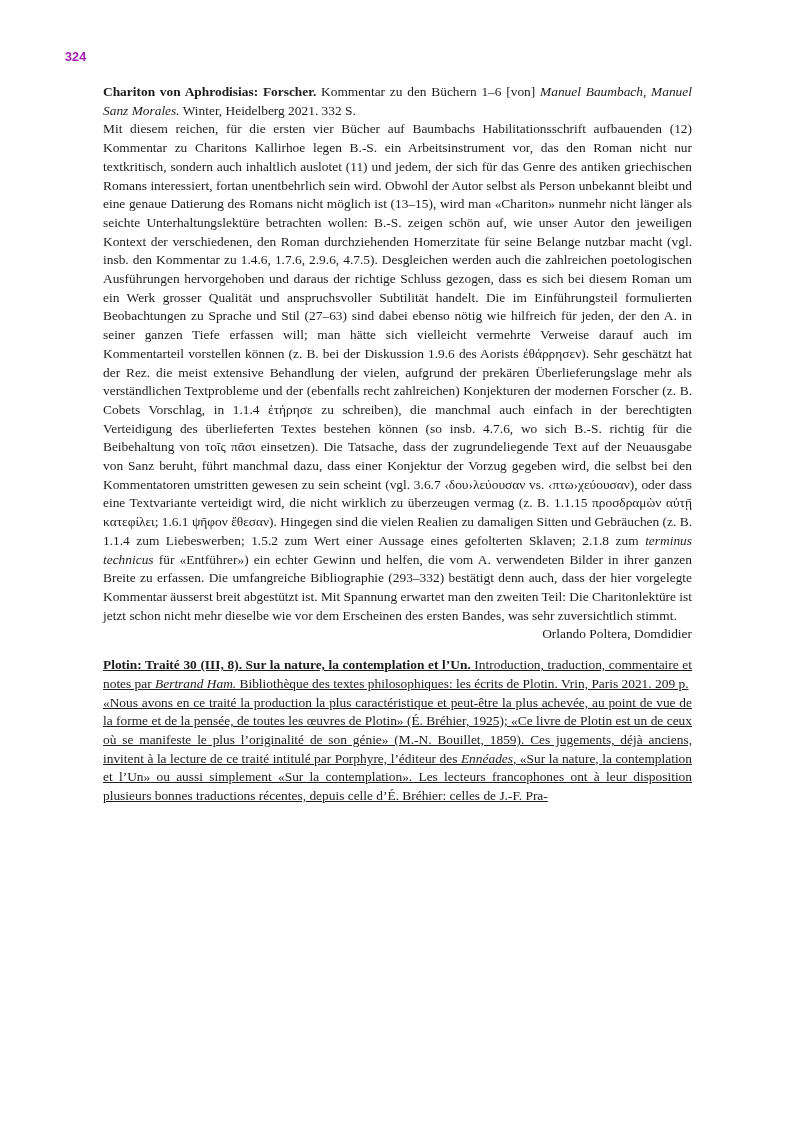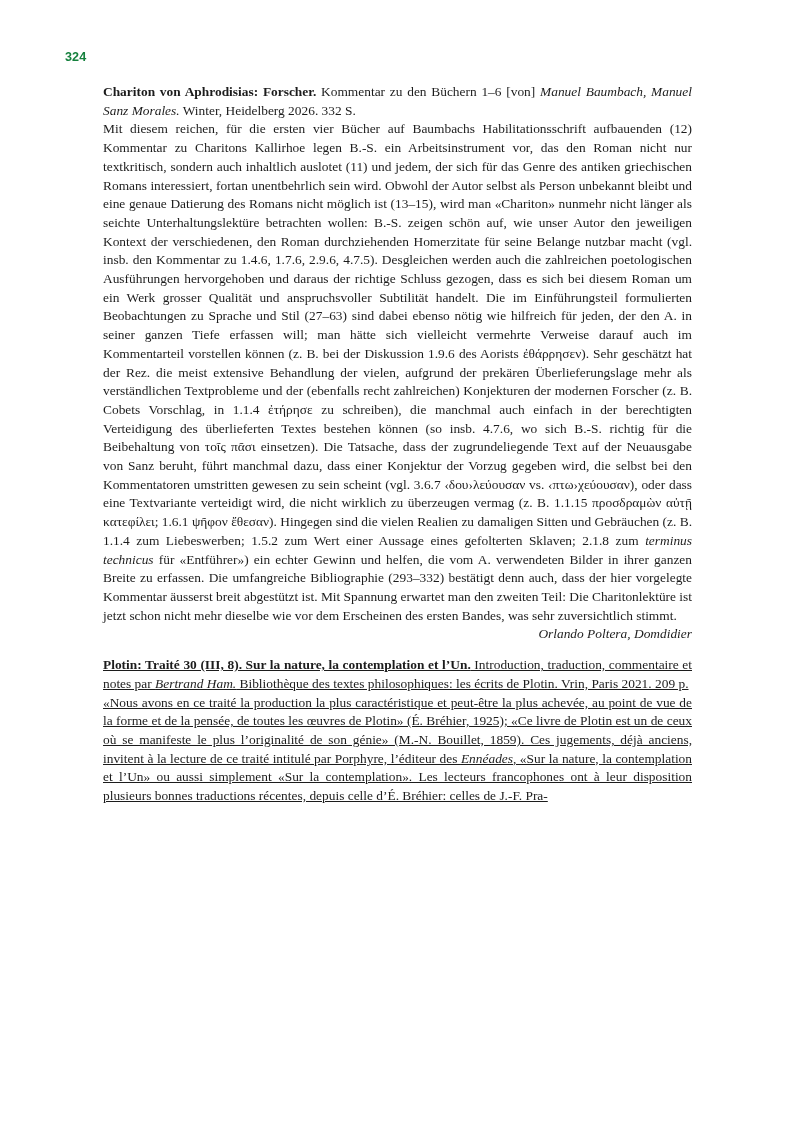--- a/index.html
+++ b/index.html
@@ -16,21 +16,21 @@
   .header {
     position: absolute;
     left: 65px;
     top: 43px;
     display: flex;
     align-items: flex-start;
     font-family: "Liberation Sans", "DejaVu Sans", sans-serif;
     font-weight: 700;
     font-size: 12.6px;
     letter-spacing: 0.1px;
-    color: #15803d;
+    color: #a21caf;
   }
   .page-num { width: 38px; padding-top: 7px; }
   .section-title {
     display: inline-block;
     border-top: 2.5px solid #111;
     padding-top: 5px;
   }
   .column {
     position: absolute;
     left: 103px;
@@ -41,21 +41,20 @@
   }
   .review p { margin: 0; }
   .heading, .body {
     text-align: justify;
     text-justify: inter-word;
   }
   .b { font-weight: 700; }
   .i { font-style: italic; }
   .signature {
     text-align: right;
-    font-style: italic;
   }
   .review-gap { margin-top: 12px; text-decoration: underline; }
   .footer {
     position: absolute;
     left: 103px;
     top: 1061px;
     font-size: 12.8px;
     color: #1c1c1c;
     white-space: nowrap;
   }
@@ -65,21 +64,21 @@
 
 <div class="page">
 
   <div class="header">
     <div class="page-num">324</div>
   </div>
 
   <div class="column">
 
     <section class="review">
-      <p class="heading"><span class="b">Chariton von Aphrodisias: Forscher.</span><span> Kommentar zu den Büchern 1–6 [von] </span><span class="i">Manuel Baumbach, Manuel Sanz Morales.</span><span> Winter, Heidelberg 2026. 332 S.</span></p>
+      <p class="heading"><span class="b">Chariton von Aphrodisias: Forscher.</span><span> Kommentar zu den Büchern 1–6 [von] </span><span class="i">Manuel Baumbach, Manuel Sanz Morales.</span><span> Winter, Heidelberg 2021. 332 S.</span></p>
       <p class="body"><span>Mit diesem reichen, für die ersten vier Bücher auf Baumbachs Habilitationsschrift aufbauenden (12) Kommentar zu Charitons Kallirhoe legen B.-S. ein Arbeitsinstrument vor, das den Roman nicht nur textkritisch, sondern auch inhaltlich auslotet (11) und jedem, der sich für das Genre des antiken griechischen Romans interessiert, fortan unentbehrlich sein wird. Obwohl der Autor selbst als Person unbekannt bleibt und eine genaue Datierung des Romans nicht möglich ist (13–15), wird man «Chariton» nunmehr nicht länger als seichte Unterhaltungslektüre betrachten wollen: B.-S. zeigen schön auf, wie unser Autor den jeweiligen Kontext der verschiedenen, den Roman durchziehenden Homerzitate für seine Belange nutzbar macht (vgl. insb. den Kommentar zu 1.4.6, 1.7.6, 2.9.6, 4.7.5). Desgleichen werden auch die zahlreichen poetologischen Ausführungen hervorgehoben und daraus der richtige Schluss gezogen, dass es sich bei diesem Roman um ein Werk grosser Qualität und anspruchsvoller Subtilität handelt. Die im Einführungsteil formulierten Beobachtungen zu Sprache und Stil (27–63) sind dabei ebenso nötig wie hilfreich für jeden, der den A. in seiner ganzen Tiefe erfassen will; man hätte sich vielleicht vermehrte Verweise darauf auch im Kommentarteil vorstellen können (z. B. bei der Diskussion 1.9.6 des Aorists ἐθάρρησεν). Sehr geschätzt hat der Rez. die meist extensive Behandlung der vielen, aufgrund der prekären Überlieferungslage mehr als verständlichen Textprobleme und der (ebenfalls recht zahlreichen) Konjekturen der modernen Forscher (z. B. Cobets Vorschlag, in 1.1.4 ἐτήρησε zu schreiben), die manchmal auch einfach in der berechtigten Verteidigung des überlieferten Textes bestehen können (so insb. 4.7.6, wo sich B.-S. richtig für die Beibehaltung von τοῖς πᾶσι einsetzen). Die Tatsache, dass der zugrundeliegende Text auf der Neuausgabe von Sanz beruht, führt manchmal dazu, dass einer Konjektur der Vorzug gegeben wird, die selbst bei den Kommentatoren umstritten gewesen zu sein scheint (vgl. 3.6.7 ‹δου›λεύουσαν vs. ‹πτω›χεύουσαν), oder dass eine Textvariante verteidigt wird, die nicht wirklich zu überzeugen vermag (z. B. 1.1.15 προσδραμὼν αὐτῇ κατεφίλει; 1.6.1 ψῆφον ἔθεσαν). Hingegen sind die vielen Realien zu damaligen Sitten und Gebräuchen (z. B. 1.1.4 zum Liebeswerben; 1.5.2 zum Wert einer Aussage eines gefolterten Sklaven; 2.1.8 zum </span><span class="i">terminus technicus</span><span> für «Entführer») ein echter Gewinn und helfen, die vom A. verwendeten Bilder in ihrer ganzen Breite zu erfassen. Die umfangreiche Bibliographie (293–332) bestätigt denn auch, dass der hier vorgelegte Kommentar äusserst breit abgestützt ist. Mit Spannung erwartet man den zweiten Teil: Die Charitonlektüre ist jetzt schon nicht mehr dieselbe wie vor dem Erscheinen des ersten Bandes, was sehr zuversichtlich stimmt.</span></p>
       <p class="signature">Orlando Poltera, Domdidier</p>
     </section>
 
     <section class="review review-gap">
       <p class="heading"><span class="b">Plotin: Traité 30 (III, 8). Sur la nature, la contemplation et l’Un.</span><span> Introduction, traduction, commentaire et notes par </span><span class="i">Bertrand Ham.</span><span> Bibliothèque des textes philosophiques: les écrits de Plotin. Vrin, Paris 2021. 209 p.</span></p>
       <p class="body"><span>«Nous avons en ce traité la production la plus caractéristique et peut-être la plus achevée, au point de vue de la forme et de la pensée, de toutes les œuvres de Plotin» (É. Bréhier, 1925); «Ce livre de Plotin est un de ceux où se manifeste le plus l’originalité de son génie» (M.-N. Bouillet, 1859). Ces jugements, déjà anciens, invitent à la lecture de ce traité intitulé par Porphyre, l’éditeur des </span><span class="i">Ennéades</span><span>, «Sur la nature, la contemplation et l’Un» ou aussi simplement «Sur la contemplation». Les lecteurs francophones ont à leur disposition plusieurs bonnes traductions récentes, depuis celle d’É. Bréhier: celles de J.-F. Pra-</span></p>
     </section>
 
   </div>

